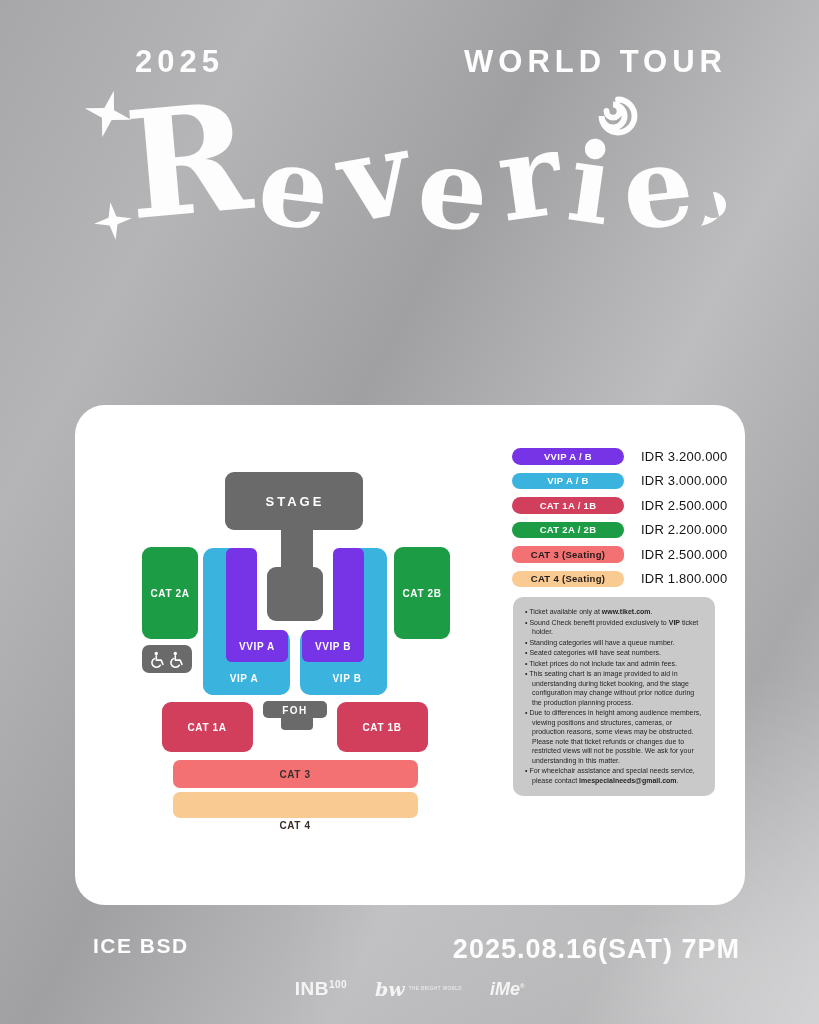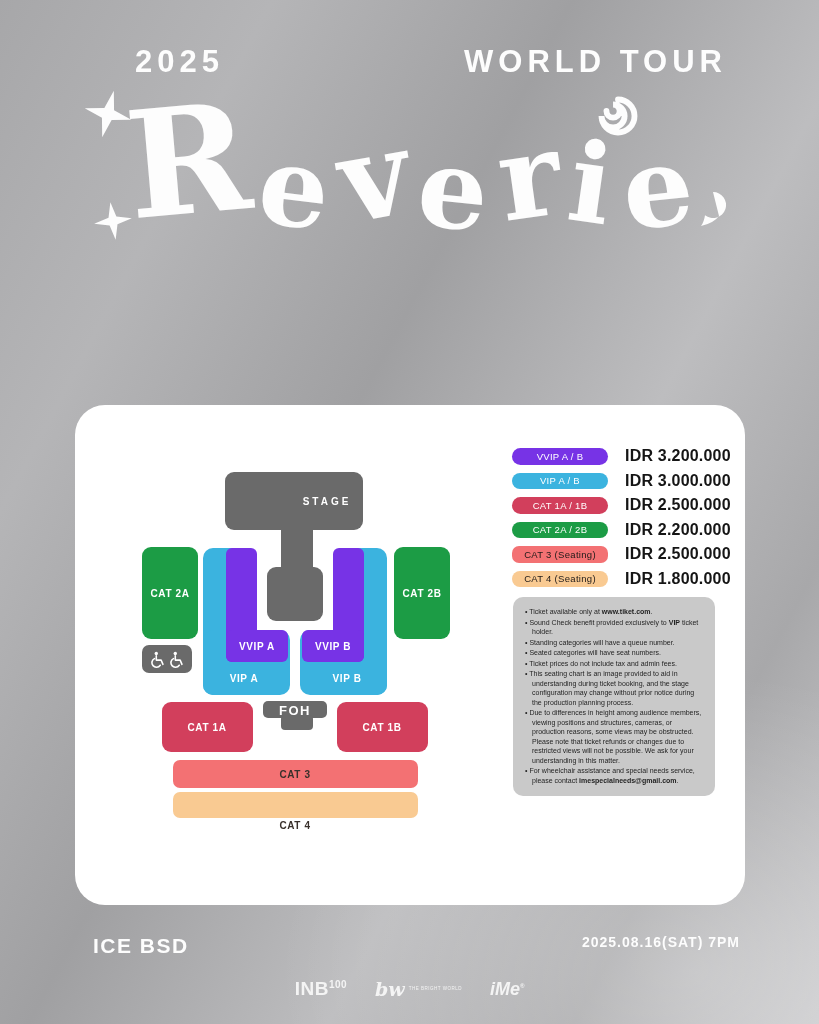--- a/index.html
+++ b/index.html
@@ -42,45 +42,45 @@
   }
   
   .card { position:absolute; left:75px; top:405px; width:670px; height:500px; border-radius:30px; }
   
   .zone { position:absolute; }
   .zlabel {
     position:absolute; transform:translate(-50%,-50%);
     color:#fff; font-weight:bold; font-size:10px; letter-spacing:0.6px; white-space:nowrap;
   }
   .zlabel.dark { color:#39302b; }
-  .stage-label { font-size:10px; letter-spacing:3px;margin-left:32px; }
-  .foh-label { font-size:13px; letter-spacing:1.5px; }
+  .stage-label { font-size:13px; letter-spacing:3px; }
+  .foh-label { font-size:10px; letter-spacing:1.5px; }
   .wc-box { display:flex; align-items:center; justify-content:center; gap:4px; }
   
   .legend { position:absolute; left:512px; top:448px; }
   .legend-row { display:flex; align-items:center; height:16.5px; margin-bottom:8px; }
   .pill {
-    width:96px; height:16.5px; border-radius:9px;
+    width:112px; height:16.5px; border-radius:9px;
     display:flex; align-items:center; justify-content:center;
-    font-weight:normal; font-size:9.5px; letter-spacing:0.3px;
-  }
-  .price { margin-left:17px; font-weight:bold; font-size:16px; color:#151515; letter-spacing:0.2px; }
+    font-weight:bold; font-size:9.5px; letter-spacing:0.3px;
+  }
+  .price { margin-left:17px; font-weight:normal; font-size:13px; color:#151515; letter-spacing:0.2px; }
   
   .notes {
     position:absolute; left:513px; top:597px; width:202px;
     border-radius:10px; padding:10px 10px 10px 12px;
     color:#1f1f1f; font-size:7px; line-height:1.36;
   }
   .notes ul { list-style:none; }
   .notes li { padding-left:7px; text-indent:-7px; margin-bottom:1px; }
   .notes li::before { content:"•  "; }
   .notes .b { font-weight:bold; }
   
   .venue { position:absolute; left:93px; top:934px; color:#fdfdfd; font-weight:bold; font-size:21px; letter-spacing:1.5px; }
-  .datetime { position:absolute; right:79px; top:934px; color:#fdfdfd; font-weight:bold; font-size:14px; letter-spacing:1px; }
+  .datetime { position:absolute; right:79px; top:934px; color:#fdfdfd; font-weight:bold; font-size:27px; letter-spacing:1px; }
   .logos {
     position:absolute; left:0; right:0; top:978px;
     display:flex; justify-content:center; align-items:center; gap:28px;
     color:#f4f4f4;
   }
   .logo-inb { font-weight:bold; font-size:19px; letter-spacing:0.5px; }
   .logo-inb sup { font-size:10px;text-align:right; }
   .logo-bw { display:flex; align-items:center; gap:4px; }
   .bw-mark { font-family:"DejaVu Serif", serif; font-style:italic; font-weight:bold; font-size:19px; }
   .bw-caption { font-size:4.5px; letter-spacing:0.5px; line-height:1.2; text-transform:uppercase; }

